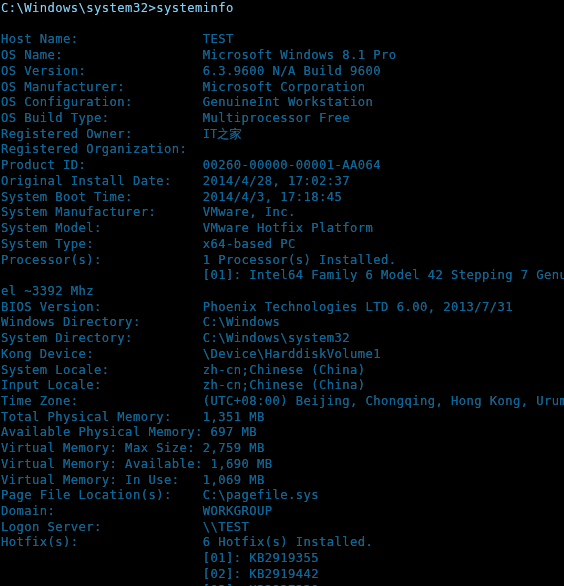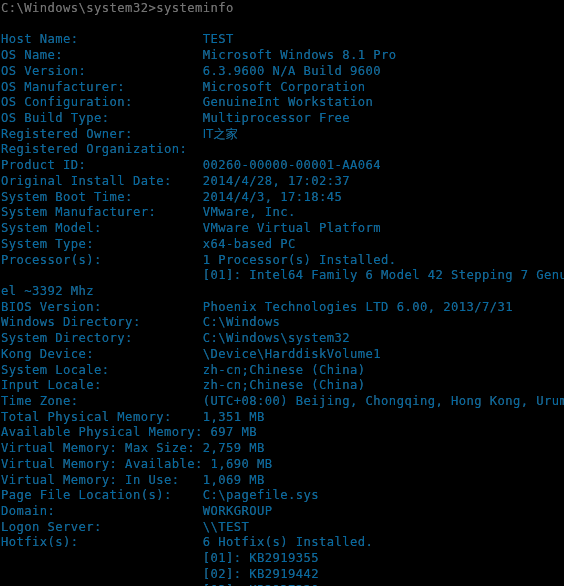--- a/index.html
+++ b/index.html
@@ -35,24 +35,24 @@
     line-height: 15.72px;
     height: 15.72px;
     letter-spacing: 0.42px;
     color: #0369a1;
     text-shadow: 0 0 0.5px rgba(220,220,220,0.35);
   }
   .line.blank {
     color: transparent;
   }
   .prompt-line {
-    color: #737373;
+    color: #7dd3fc;
   }
   .cjk {
-    font-family: Liberation Sans, sans-serif;
+    font-family: Liberation Mono, monospace;
     letter-spacing: 0;
   }
 </style>
 </head>
 <body>
 
 <div id="console">
   <div class="console-inner">
     <span class="line prompt-line">C:\Windows\system32&gt;systeminfo</span>
     <span class="line blank"> </span>
@@ -62,21 +62,21 @@
         <span class="line">OS Version:               6.3.9600 N/A Build 9600</span>
         <span class="line">OS Manufacturer:          Microsoft Corporation</span>
         <span class="line">OS Configuration:         GenuineInt Workstation</span>
         <span class="line">OS Build Type:            Multiprocessor Free</span>
         <span class="line"><span>Registered Owner:         </span><span class="cjk">IT之家</span></span>
         <span class="line">Registered Organization:</span>
         <span class="line">Product ID:               00260-00000-00001-AA064</span>
         <span class="line">Original Install Date:    2014/4/28, 17:02:37</span>
         <span class="line">System Boot Time:         2014/4/3, 17:18:45</span>
         <span class="line">System Manufacturer:      VMware, Inc.</span>
-        <span class="line">System Model:             VMware Virtual Platform</span>
+        <span class="line">System Model:             VMware Hotfix Platform</span>
         <span class="line">System Type:              x64-based PC</span>
         <span class="line">Processor(s):             1 Processor(s) Installed.</span>
         <span class="line">                          [01]: Intel64 Family 6 Model 42 Stepping 7 GenuineInt</span>
         <span class="line">el ~3392 Mhz</span>
         <span class="line">BIOS Version:             Phoenix Technologies LTD 6.00, 2013/7/31</span>
         <span class="line">Windows Directory:        C:\Windows</span>
         <span class="line">System Directory:         C:\Windows\system32</span>
         <span class="line">Kong Device:              \Device\HarddiskVolume1</span>
         <span class="line">System Locale:            zh-cn;Chinese (China)</span>
         <span class="line">Input Locale:             zh-cn;Chinese (China)</span>

